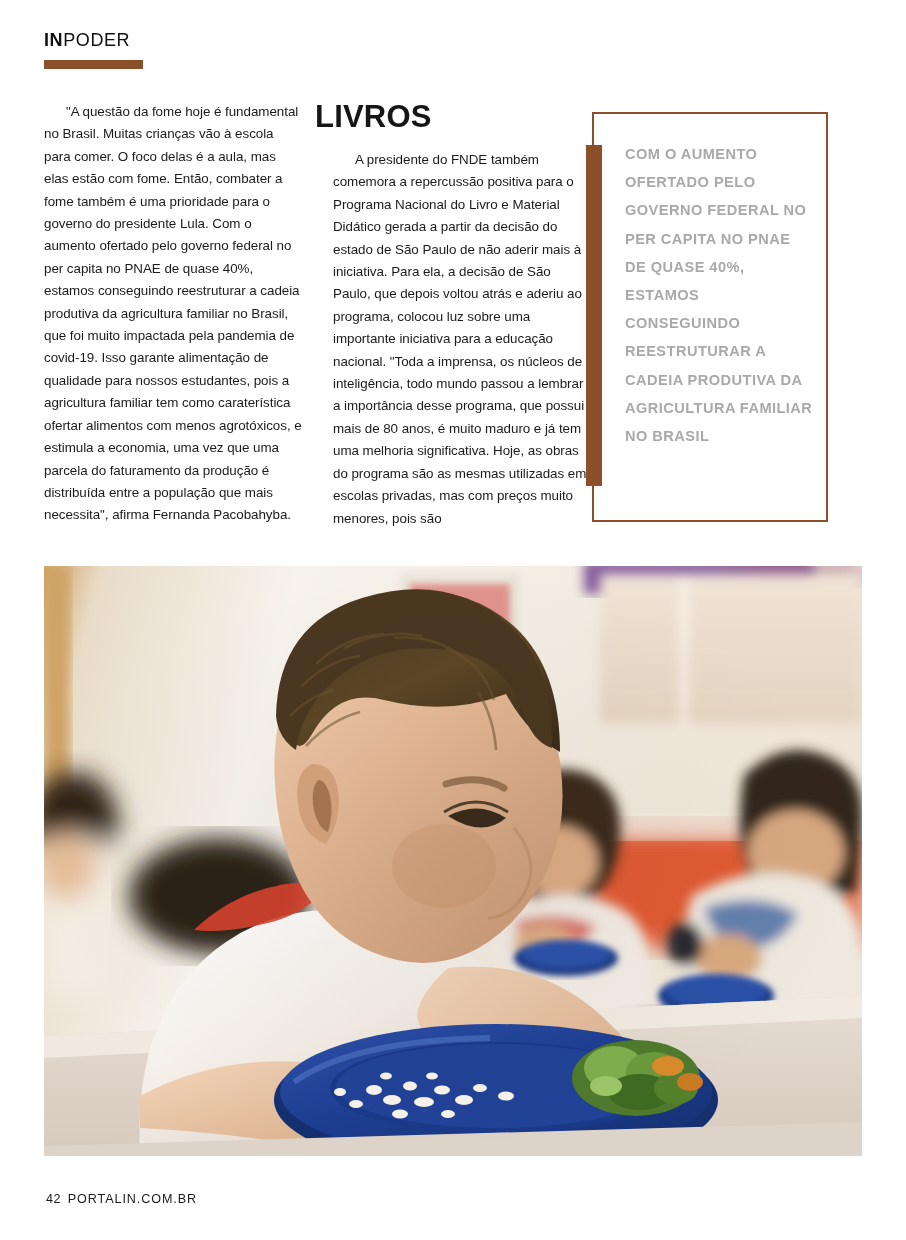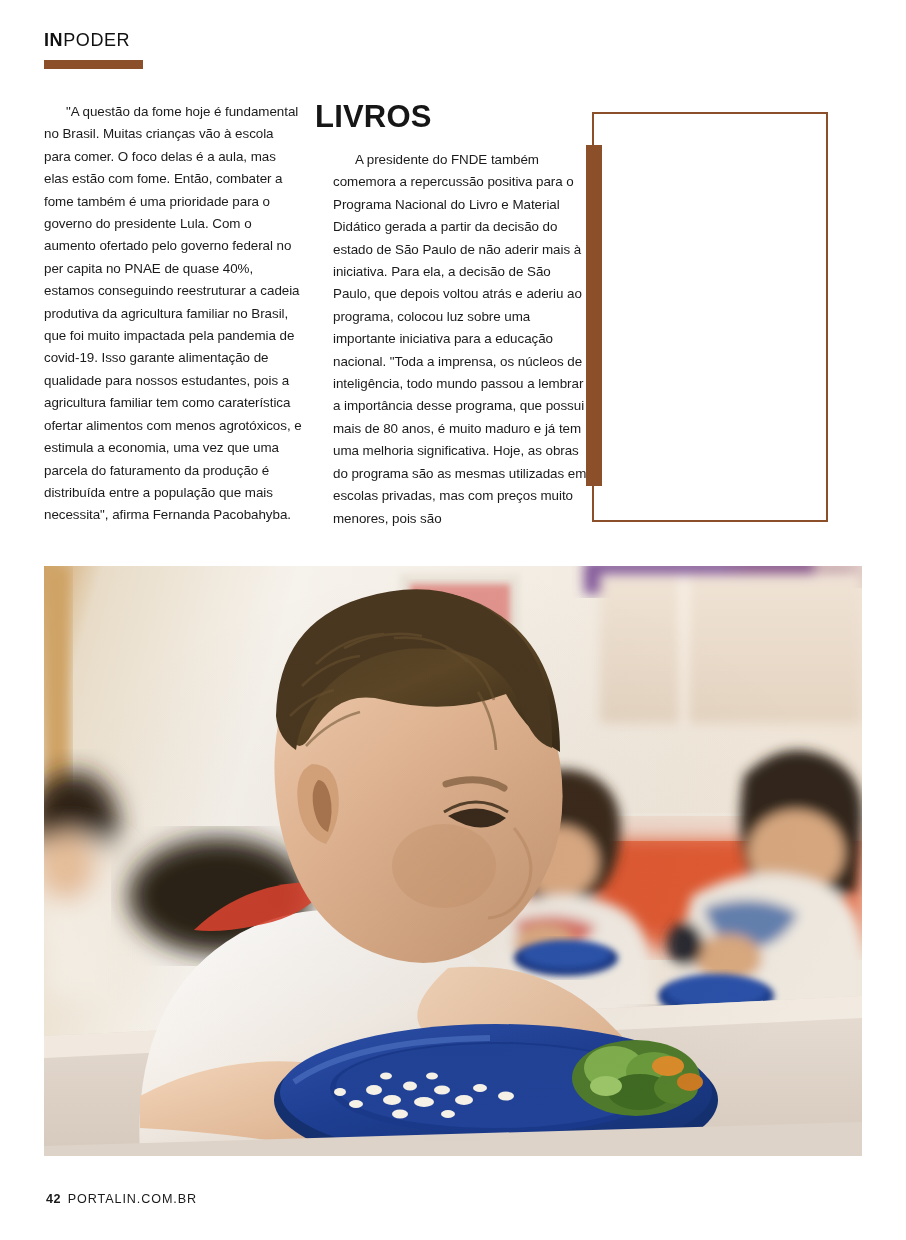--- a/index.html
+++ b/index.html
@@ -132,21 +132,21 @@
   
   .footer {
     position: absolute;
     left: 46px;
     top: 1192px;
     font-size: 12.6px;
     letter-spacing: 0.9px;
     color: #1b1b1b;
     white-space: nowrap;
   }
-  .footer .page-no { font-weight: 700; letter-spacing: 0.4px; }
+  .footer .page-no { font-weight: 400; letter-spacing: 0.4px; }
   .footer .site { font-weight: 400; margin-left: 7px; }
 </style>
 </head>
 <body>
 
 <div class="page">
 
   <div class="masthead">
     <span class="mh-strong">IN</span><span>PODER</span>
   </div>
@@ -157,20 +157,21 @@
   </div>
 
   <div class="section-title">LIVROS</div>
 
   <div class="col col-2">
     <p><span class="lead-indent"></span><span>A presidente do FNDE também comemora a repercussão positiva para o Programa Nacional do Livro e Material Didático gerada a partir da decisão do estado de São Paulo de não aderir mais à iniciativa. Para ela, a decisão de São Paulo, que depois voltou atrás e aderiu ao programa, colocou luz sobre uma importante iniciativa para a educação nacional. "Toda a imprensa, os núcleos de inteligência, todo mundo passou a lembrar a importância desse programa, que possui mais de 80 anos, é muito maduro e já tem uma melhoria significativa. Hoje, as obras do programa são as mesmas utilizadas em escolas privadas, mas com preços muito menores, pois são</span></p>
   </div>
 
   <div class="pullquote"></div>
   <div class="pullquote-bar"></div>
+  <div class="pullquote-text">Com o aumento ofertado pelo governo federal no per capita no PNAE de quase 40%, estamos conseguindo reestruturar a cadeia produtiva da agricultura familiar no Brasil</div>
 
   <div class="photo">
     <svg viewBox="0 0 818 590" preserveAspectRatio="xMidYMid slice">
       <defs>
         <linearGradient id="bgWall" x1="0" y1="0" x2="1" y2="0">
           <stop offset="0" stop-color="#d4a濃"></stop>
         </linearGradient>
         <linearGradient id="wallGrad" x1="0" y1="0" x2="1" y2="0.2">
           <stop offset="0" stop-color="#cfa266"></stop>
           <stop offset="0.07" stop-color="#e8dcc8"></stop>

